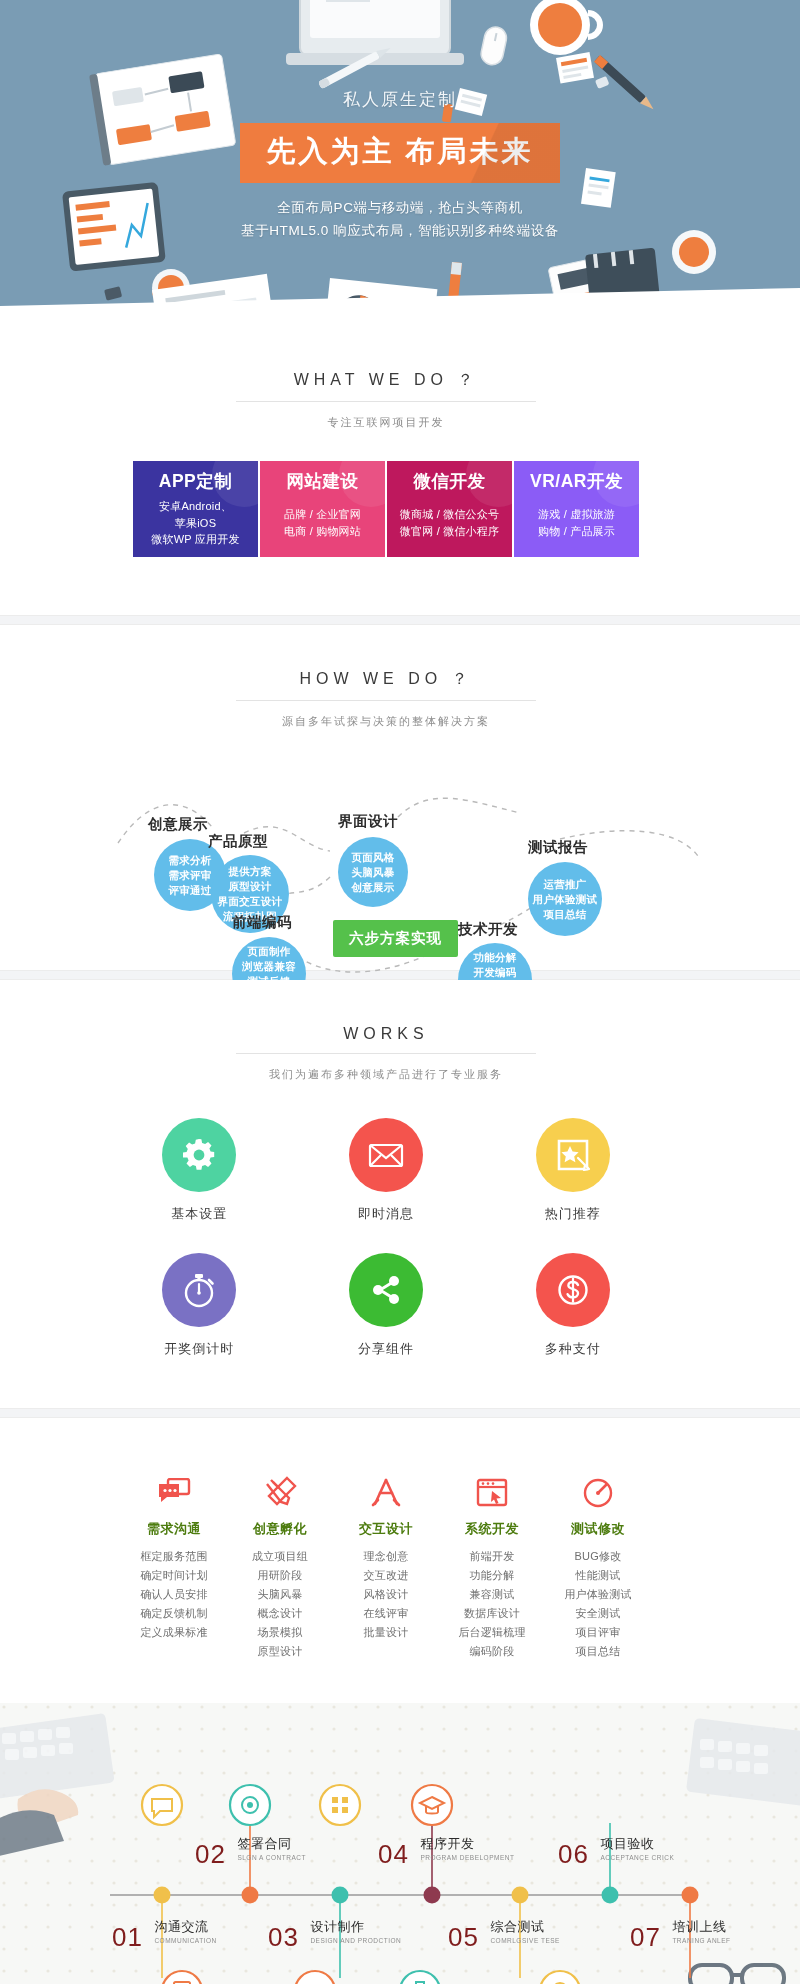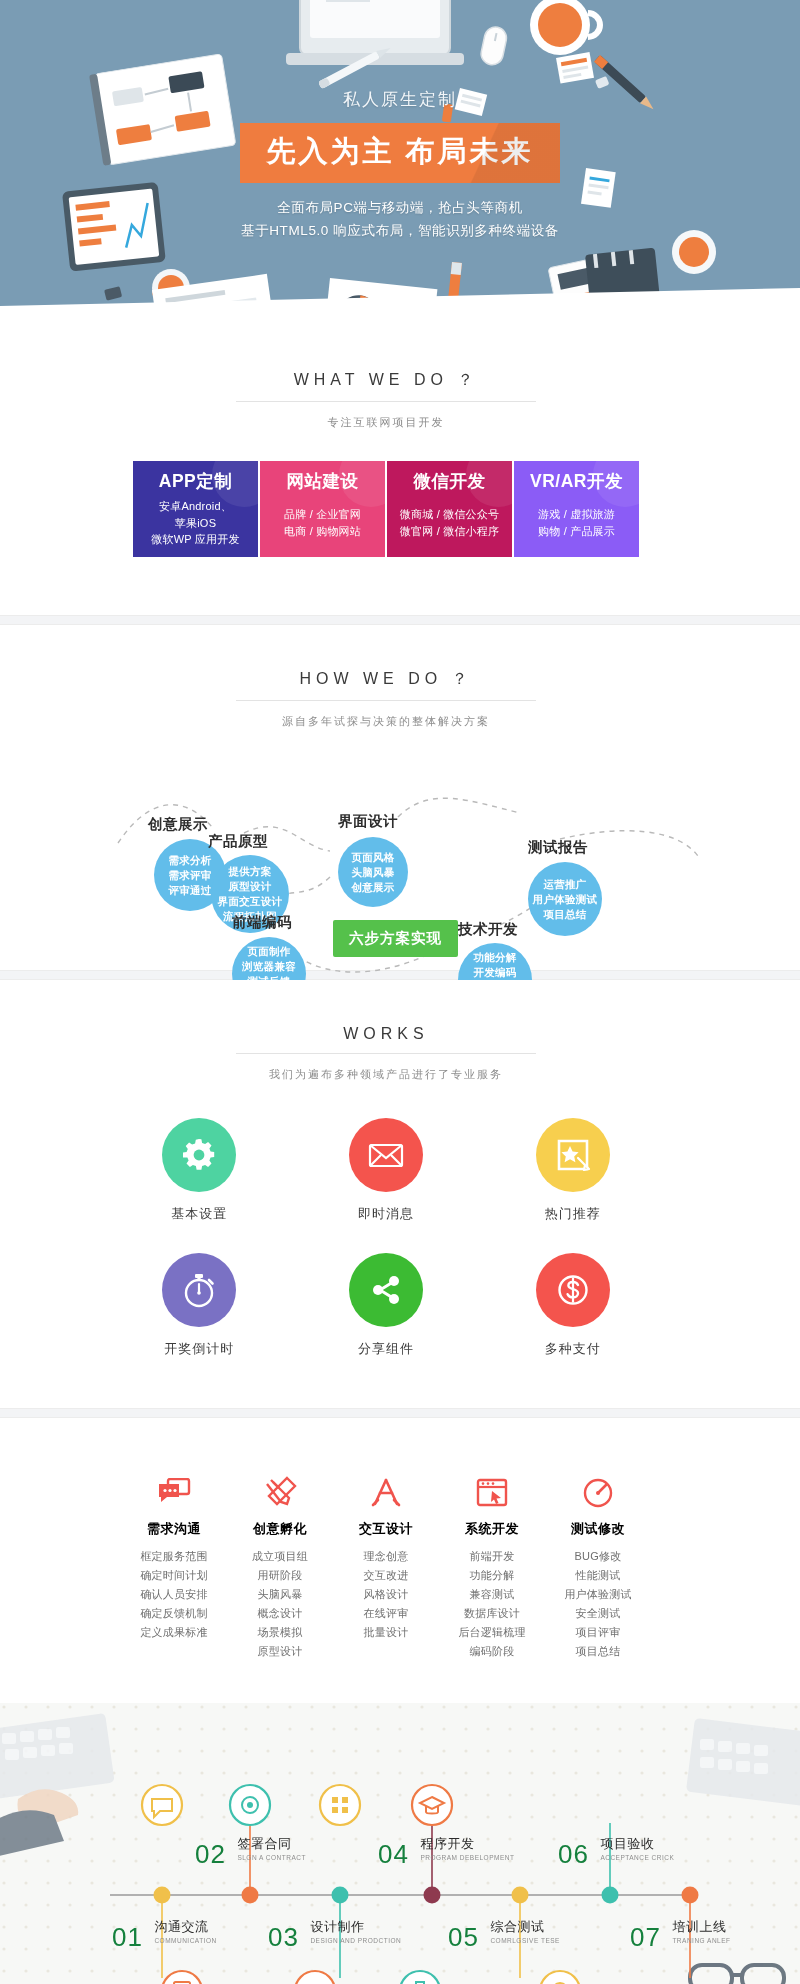--- a/index.html
+++ b/index.html
@@ -143,34 +143,34 @@
   .work-label { font-size: 13px; color: #3c3c3c; letter-spacing: 1px; }
 
   
   .process { padding: 48px 0 42px; }
   .proc-grid {
     display: flex; justify-content: center; gap: 0;
     width: 640px; margin: 0 auto;
   }
   .proc-col { width: 106px; text-align: center; }
   .proc-icon { height: 42px; display:flex; align-items:flex-end; justify-content:center; margin-bottom: 12px; }
-  .proc-title { font-size: 13px; font-weight: bold; color:#000000; letter-spacing:.5px; margin-bottom: 9px; }
+  .proc-title { font-size: 13px; font-weight: bold; color:#4d7c0f; letter-spacing:.5px; margin-bottom: 9px; }
   .proc-li { font-size: 11px; color: #6f6f6f; line-height: 19px; letter-spacing:.2px; }
 
   
   .timeline {
     position: relative;
     height: 305px;
     background: #f7f8f6;
     overflow: hidden;
   }
   .tl-dots { position:absolute; inset:0; opacity:.5; }
   .tl-svg { position:absolute; inset:0; }
   .tl-item { position: absolute; white-space: nowrap; }
-  .tl-num { font-size: 26px; color:#15803d; font-weight: normal; letter-spacing: 1px; }
+  .tl-num { font-size: 26px; color:#7f1d1d; font-weight: normal; letter-spacing: 1px; }
   .tl-texts { display:inline-block; vertical-align: 3px; margin-left: 7px; }
   .tl-cn { font-size: 13px; color:#2b2b2b; letter-spacing:.5px; display:block; }
   .tl-en { font-size: 6.5px; color:#8d8d8d; letter-spacing:.5px; display:block; margin-top:1px; }
 </style>
 </head>
 <body>
 
 <div class="page">
 
   <section class="hero">

